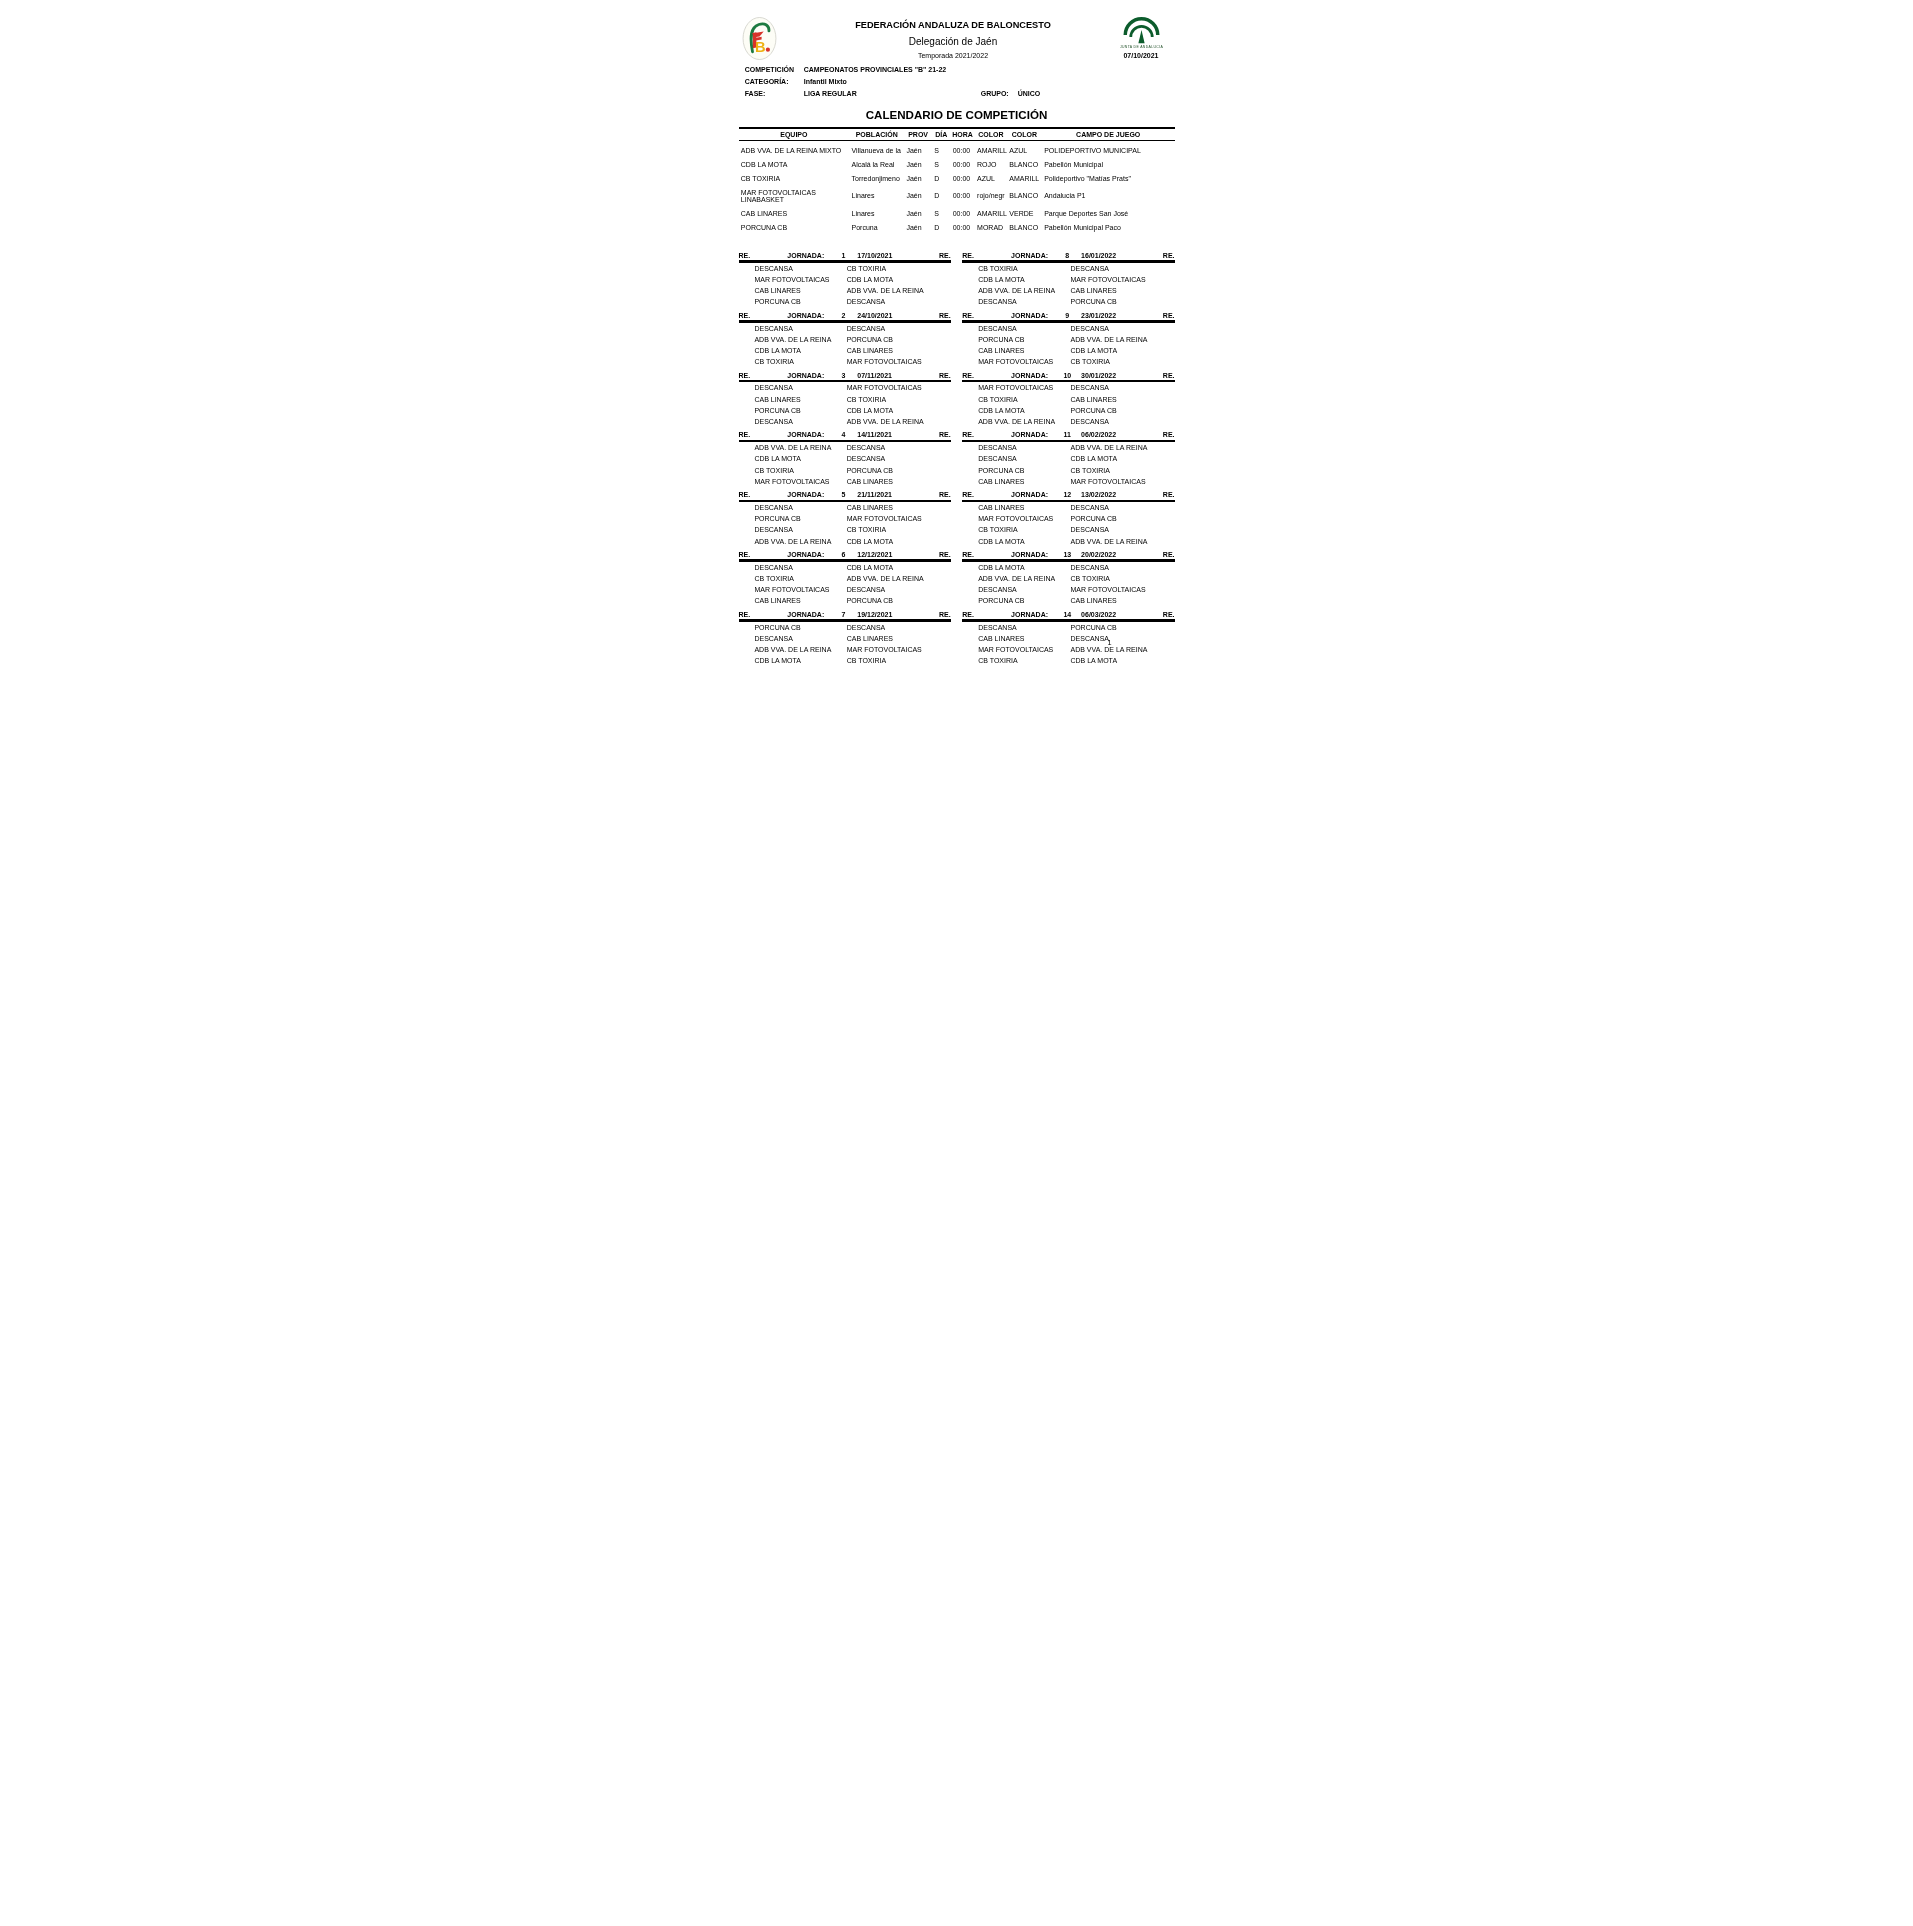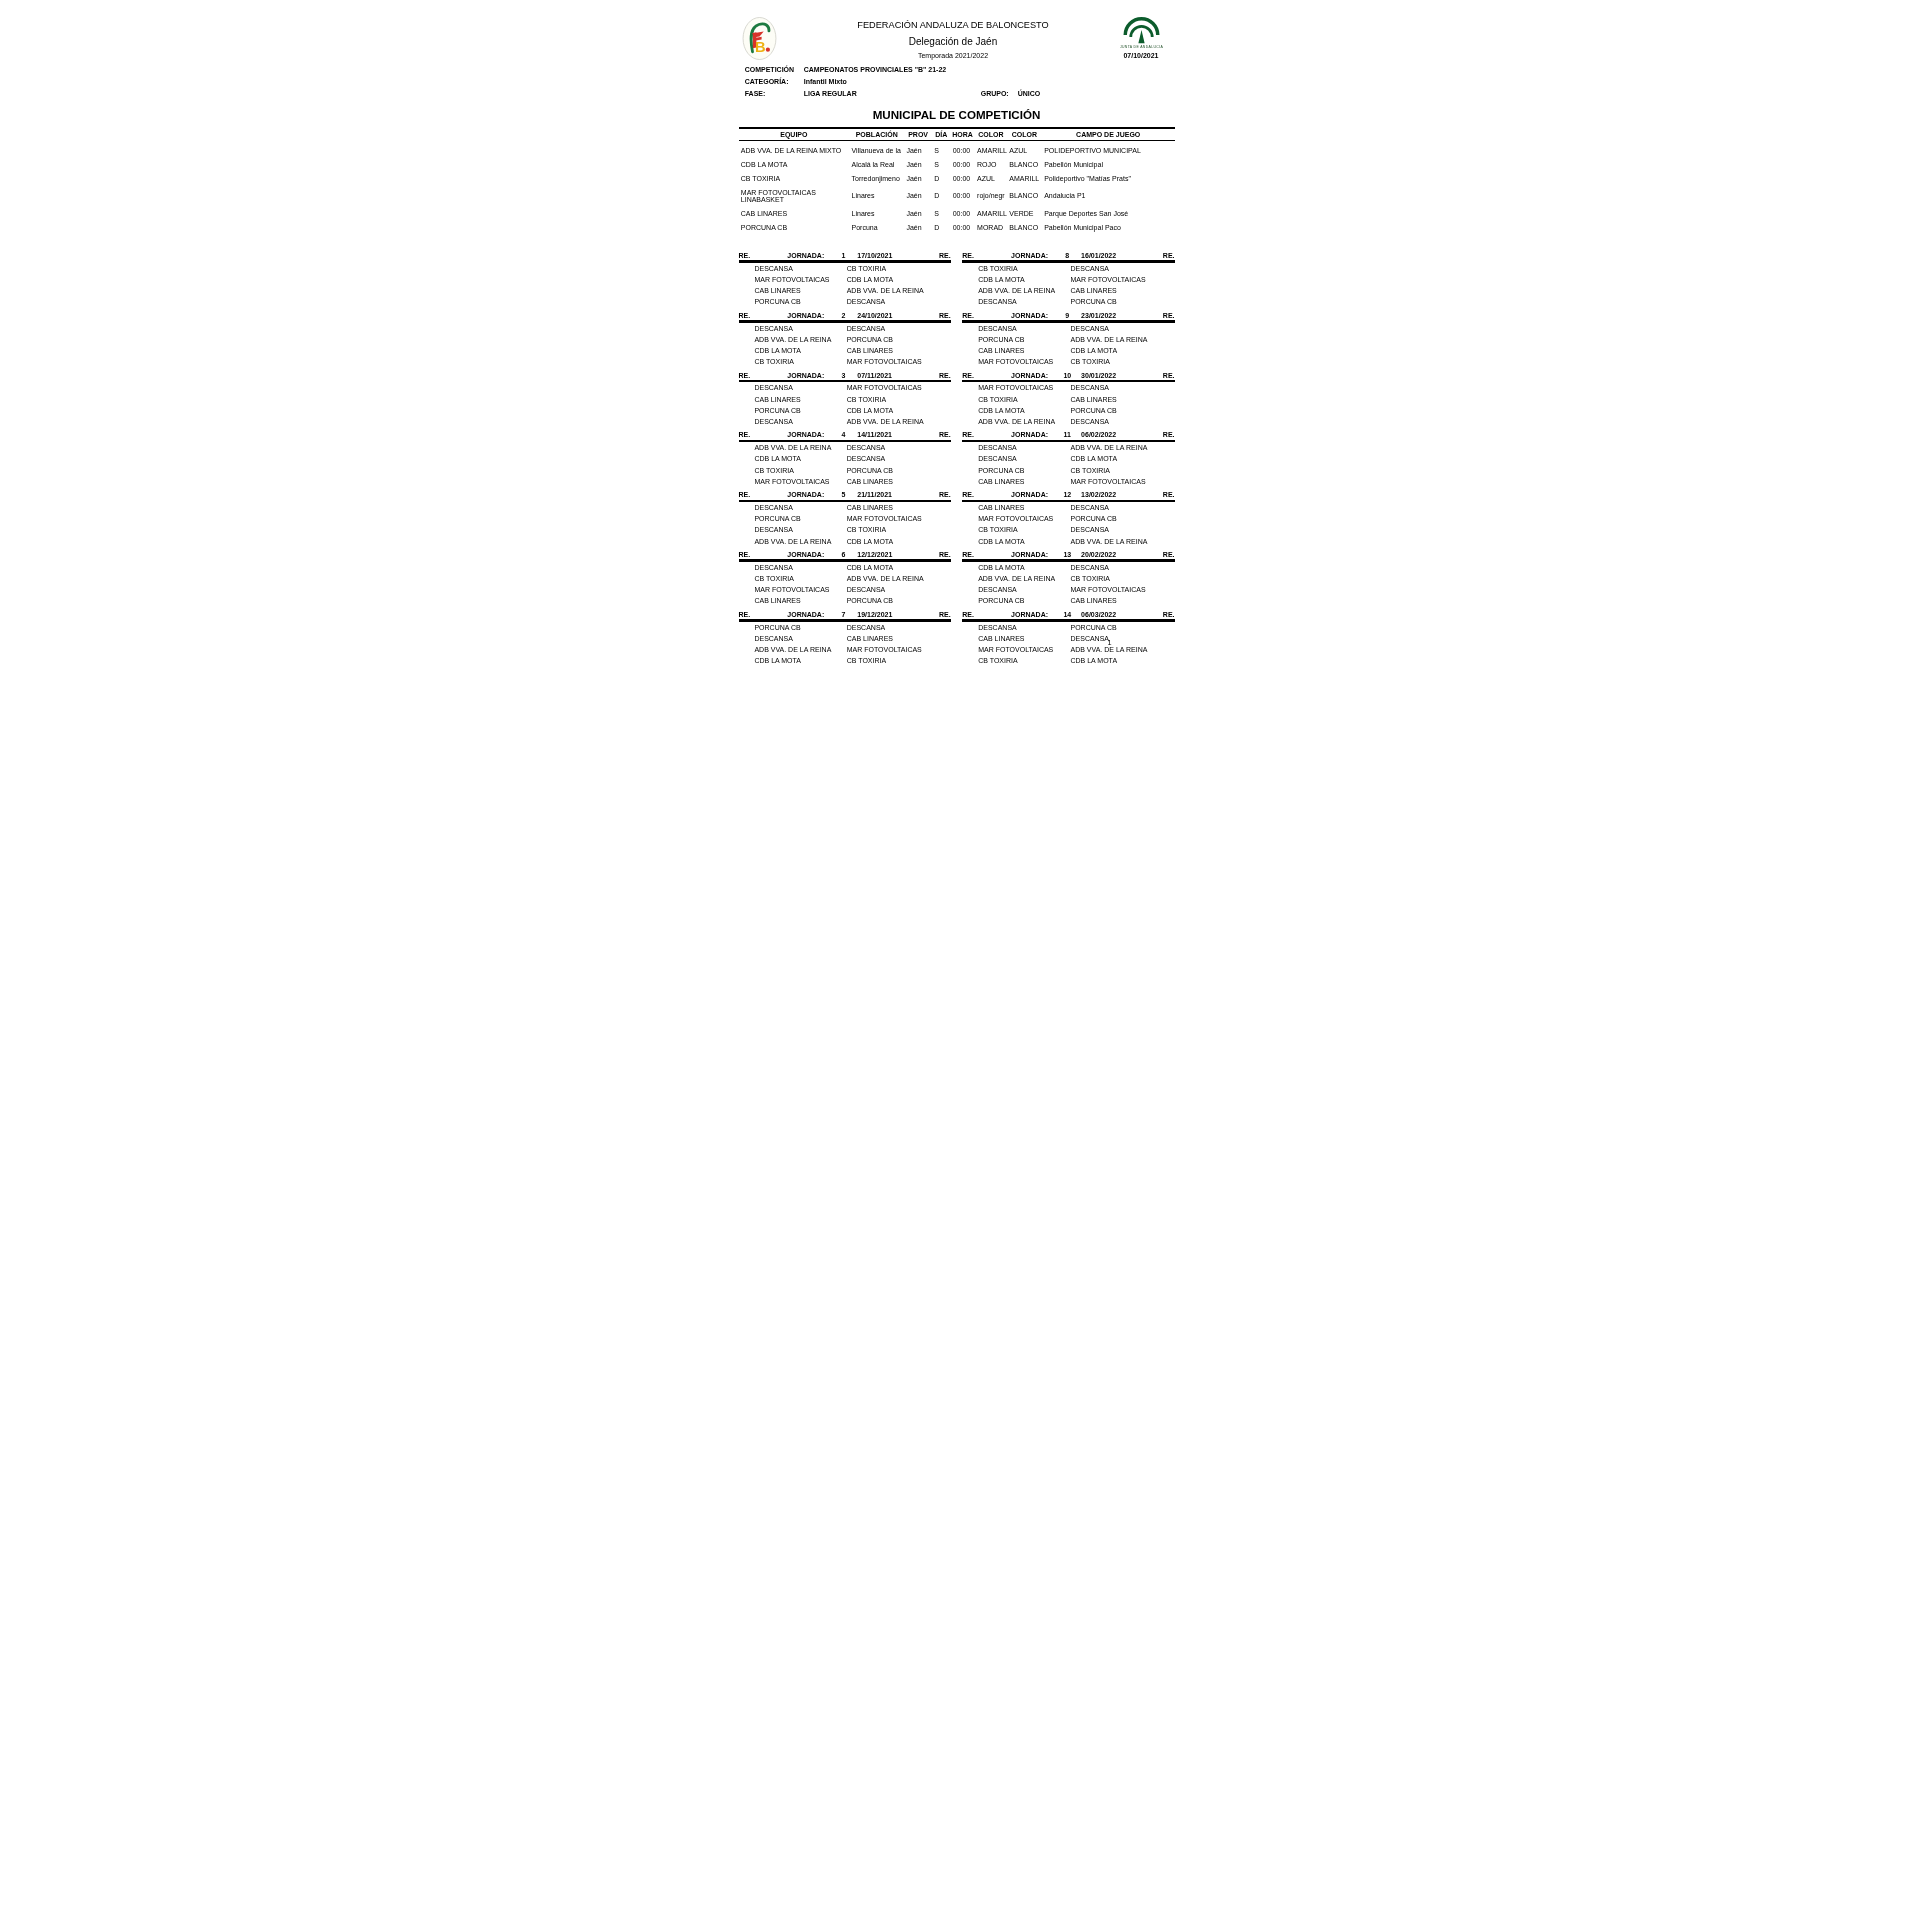--- a/index.html
+++ b/index.html
@@ -5,21 +5,21 @@
   html,body{margin:0;padding:0;background:#fff;}
   .page{
     width:478px;height:676px;margin:0 auto;position:relative;
     box-sizing:border-box;padding:16px 21px 0 21px;
     font-family:"Liberation Sans","DejaVu Sans",sans-serif;color:#000;background:#fff;
     overflow:hidden;
   }
   
   .hdr{display:grid;grid-template-columns:60px 1fr 67px;align-items:start;}
   .hdr-center{text-align:center;}
-  .fed{font-size:9.2px;font-weight:normal;margin-top:3.9px;}
+  .fed{font-size:9.2px;font-weight:bold;margin-top:3.9px;}
   .deleg{font-size:10px;margin-top:6.2px;}
   .season{font-size:7px;margin-top:5.4px;}
   .fab{margin-left:3.1px;}
   .junta{text-align:center;}
   .junta-date{font-size:7px;font-weight:bold;margin-top:1.5px;text-align:center;}
   
   .meta{margin-top:3.9px;}
   .mrow{display:grid;grid-template-columns:59px 177px 37px 1fr;padding-left:6.2px;
         font-weight:bold;font-size:7px;line-height:8.5px;margin-bottom:3.5px;}
   
@@ -95,21 +95,21 @@
         <span></span>
     </div>
     <div class="mrow">
       <span>FASE:</span>
       <span>LIGA REGULAR</span>
       <span>GRUPO:</span>
       <span>ÚNICO</span>
     </div>
   </div>
 
-  <div class="cal-title">MUNICIPAL DE COMPETICIÓN</div>
+  <div class="cal-title">CALENDARIO DE COMPETICIÓN</div>
 
   <table class="teams">
     <colgroup>
       <col style="width:25.4%">
         <col style="width:12.6%">
         <col style="width:6.4%">
         <col style="width:4.2%">
       <col style="width:5.6%">
         <col style="width:7.4%">
         <col style="width:8%">

